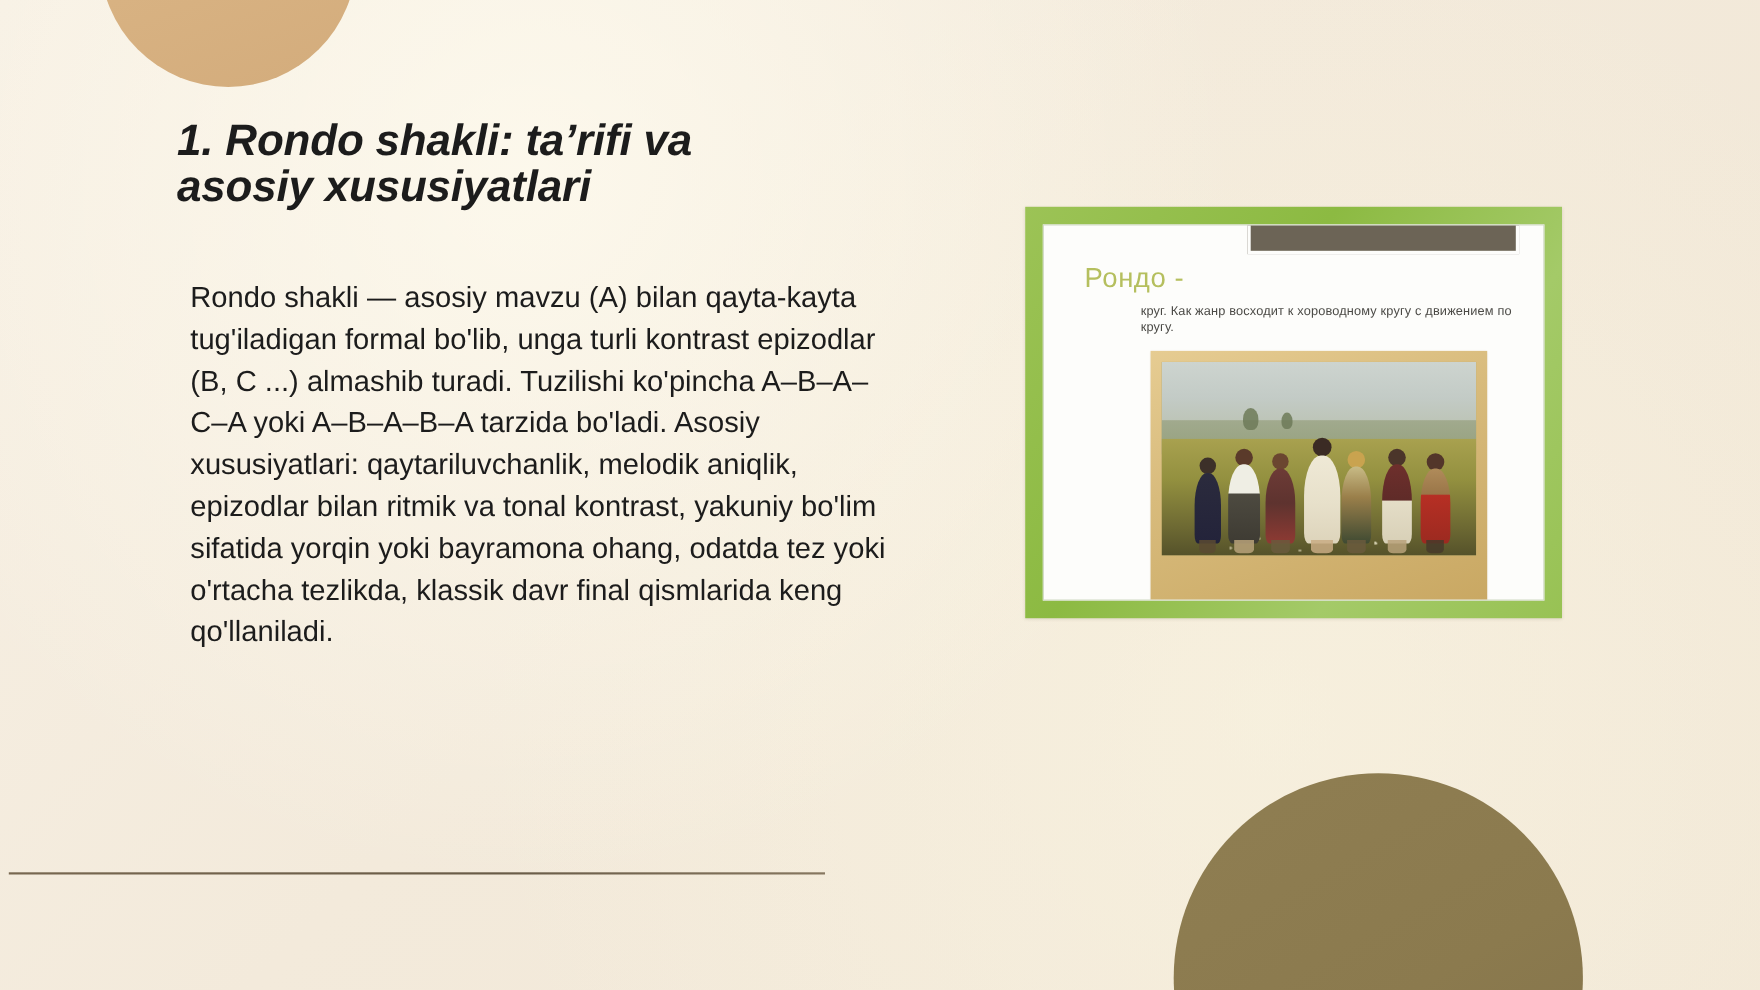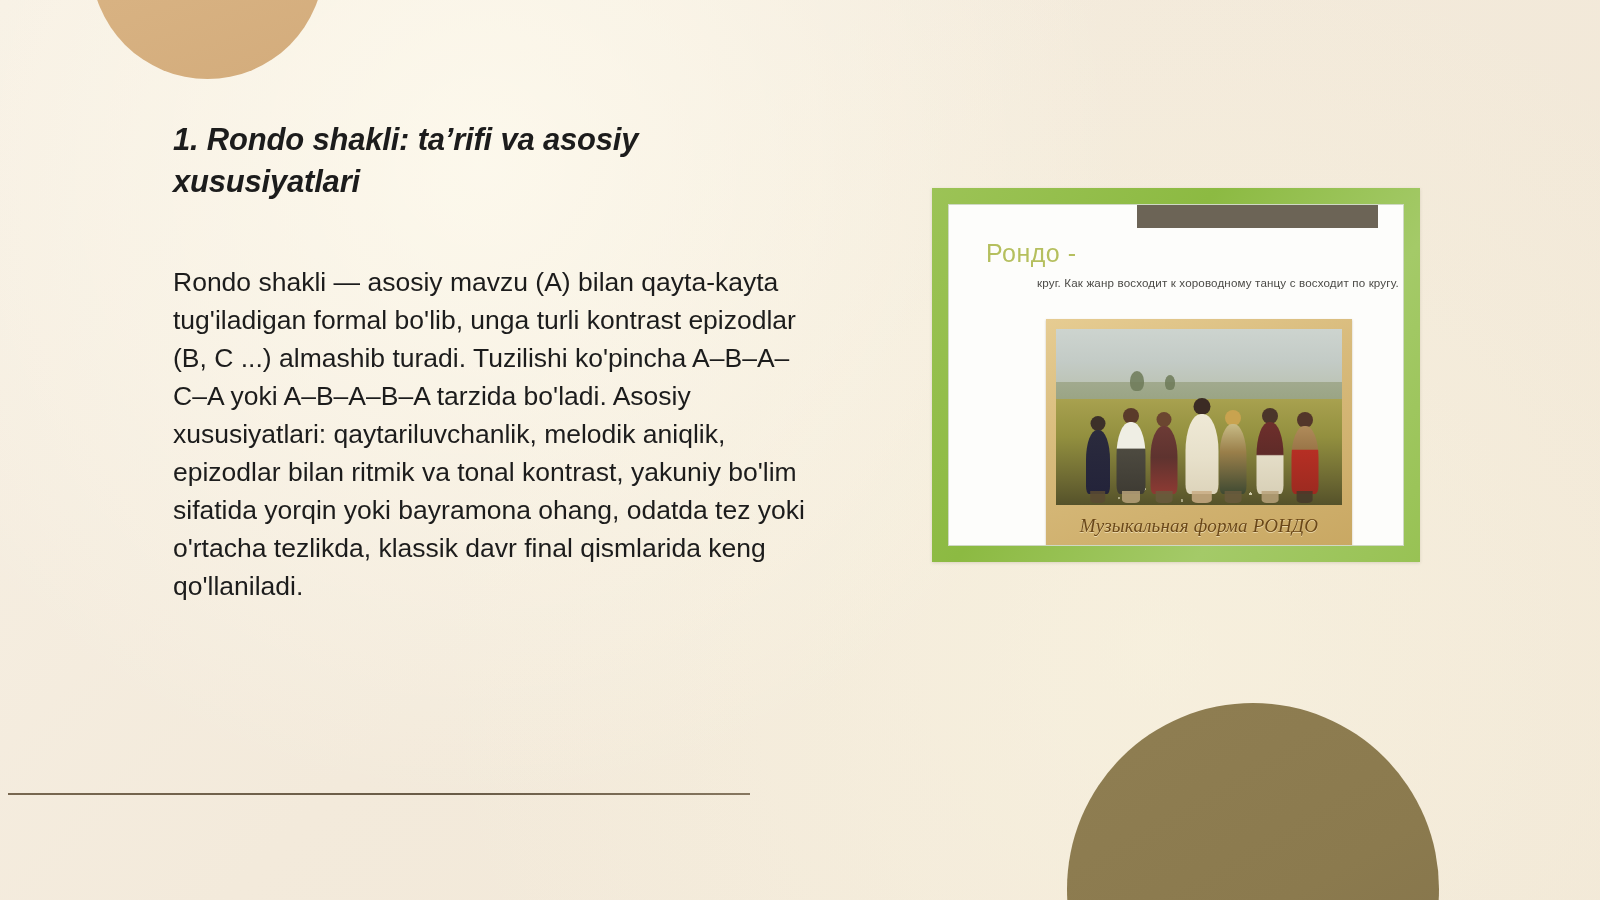--- a/index.html
+++ b/index.html
@@ -60,23 +60,23 @@
   }
 
   
   .text-col {
     position: absolute;
     left: 157px;
     top: 103px;
     width: 672px;
   }
   .slide-title {
-    margin: 16px;
-    font-family: "Liberation Sans", sans-serif;
-    font-size: 31px;
+    margin: 4px;
+    font-family: "Liberation Sans", sans-serif;
+    font-size: 40px;
     line-height: 42px;
     font-weight: 700;
     font-style: italic;
     letter-spacing: -0.2px;
     color: #1c1c1c;
     max-width: 580px;
   }
   .slide-body {
     margin: 16px;
     padding-top: 44px;
@@ -261,21 +261,21 @@
     <p class="slide-body">Rondo shakli — asosiy mavzu (A) bilan qayta-kayta tug'iladigan formal bo'lib, unga turli kontrast epizodlar (B, C ...) almashib turadi. Tuzilishi ko'pincha A–B–A–C–A yoki A–B–A–B–A tarzida bo'ladi. Asosiy xususiyatlari: qaytariluvchanlik, melodik aniqlik, epizodlar bilan ritmik va tonal kontrast, yakuniy bo'lim sifatida yorqin yoki bayramona ohang, odatda tez yoki o'rtacha tezlikda, klassik davr final qismlarida keng qo'llaniladi.</p>
   </div>
 
   <div class="picture-panel">
     <div class="picture-inner">
 
       <div class="topbar-redaction"></div>
 
       <p class="inner-heading">Рондо -</p>
 
-      <p class="inner-subtext">круг. Как жанр восходит к хороводному танцу с восходит по кругу.</p>
+      <p class="inner-subtext">круг. Как жанр восходит к хороводному кругу с движением по кругу.</p>
 
       <div class="painting-card">
         <div class="painting">
           <div class="sky"></div>
           <div class="hills"></div>
           <div class="tree" style="left:26%; top:24%; width:14px; height:20px;"></div>
           <div class="tree" style="left:38%; top:26%; width:10px; height:15px;"></div>
           <div class="field"></div>
           <div class="field-specks"></div>
 
@@ -315,19 +315,18 @@
             <div class="legs" style="background:#b9a27a;"></div>
           </div>
 
           <div class="figure" style="left:82%; width:28px; height:82px;">
             <div class="head" style="top:0; width:16px; height:16px; background:#53362a;"></div>
             <div class="body" style="width:27px; height:68px; background:linear-gradient(180deg,#b08b5a 0%,#9a7648 34%,#b62f24 36%,#9c2a20 100%);"></div>
             <div class="legs" style="background:#46392a;"></div>
           </div>
         </div>
 
-        <div class="painting-caption">Музыкальная форма РОНДО</div>
       </div>
 
     </div>
   </div>
 
 </div>
 
 </body></html>

